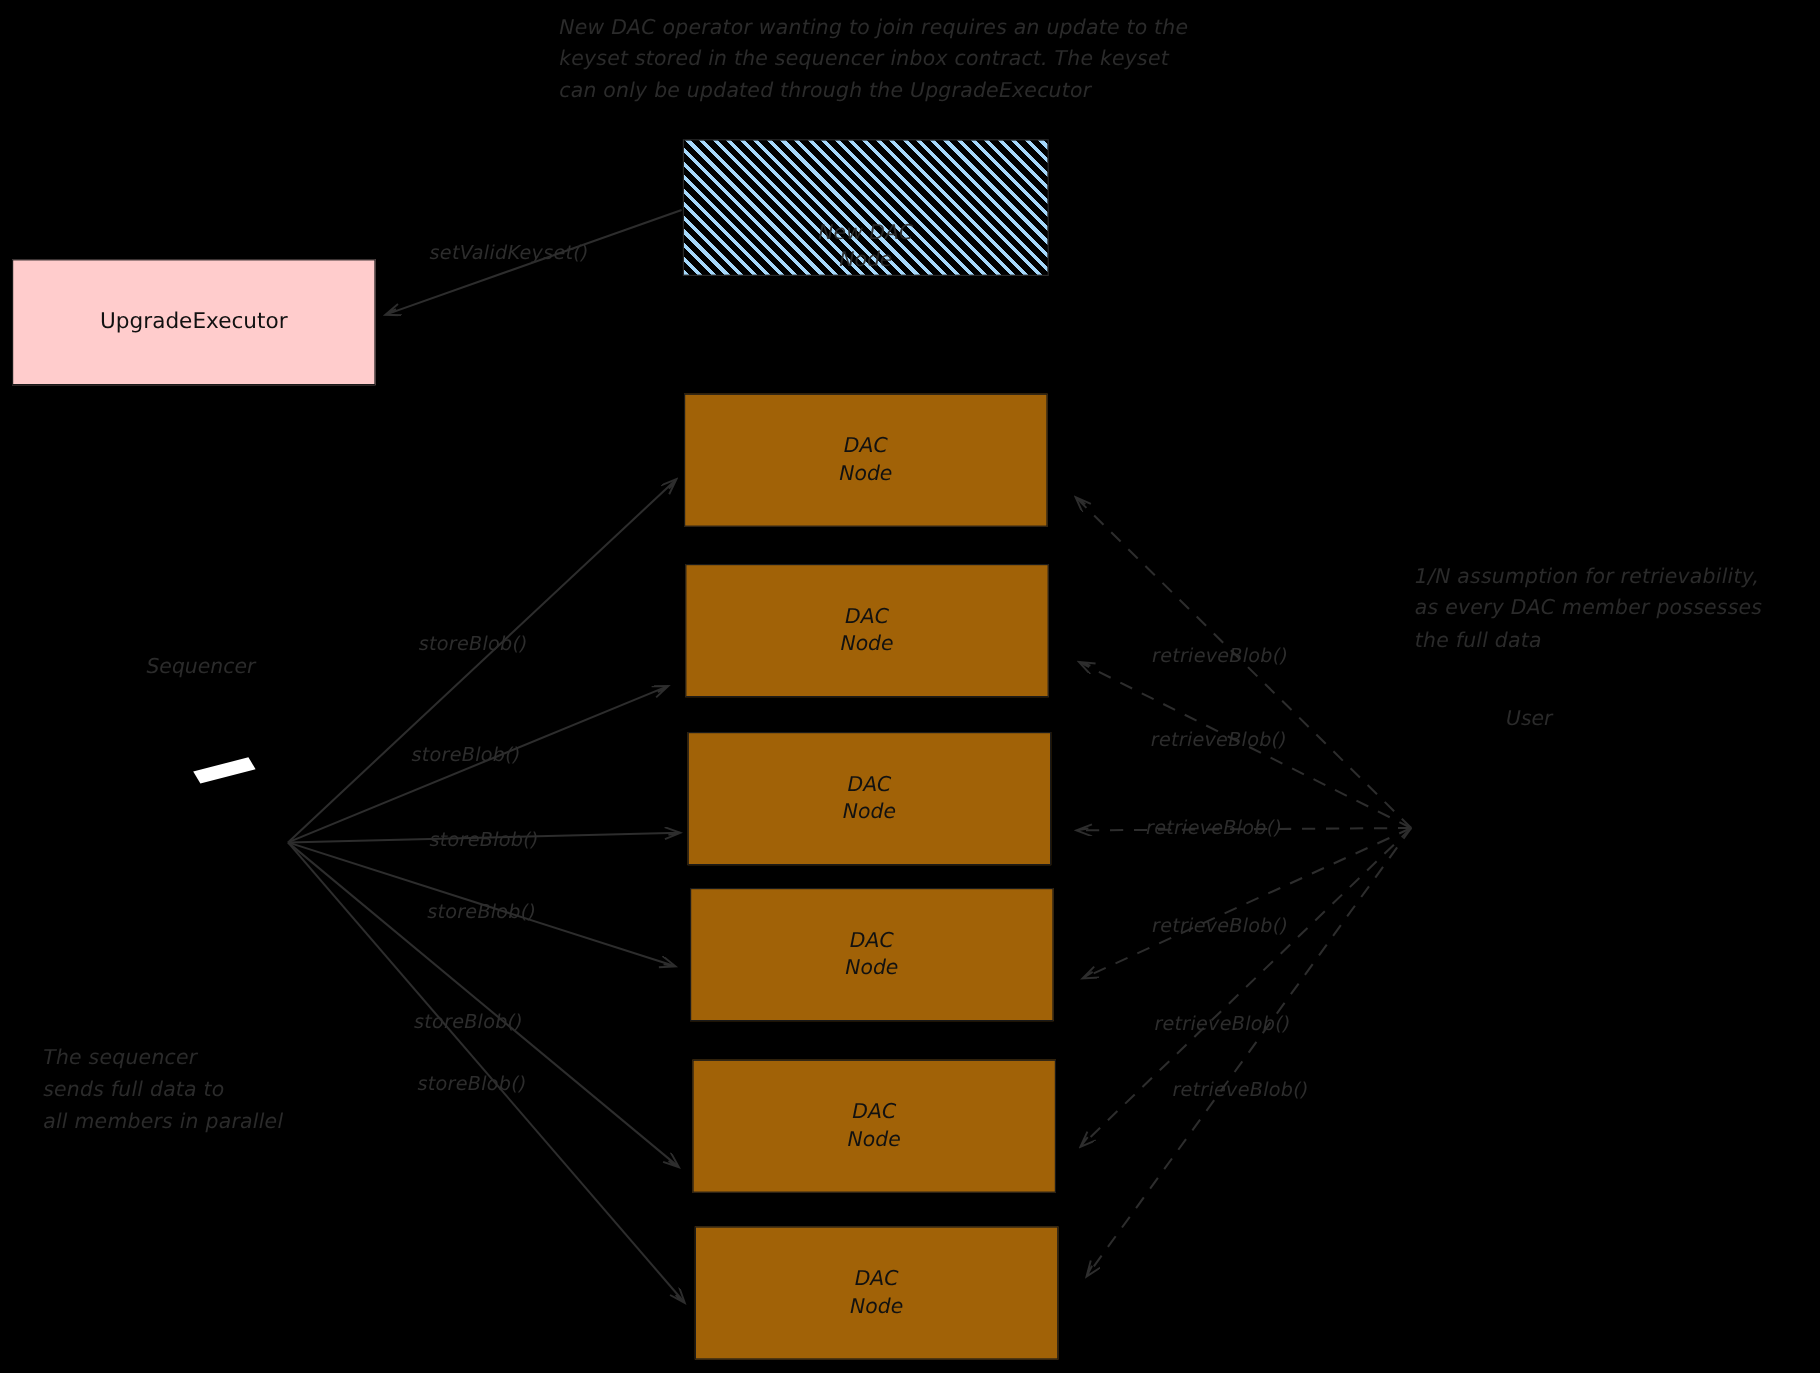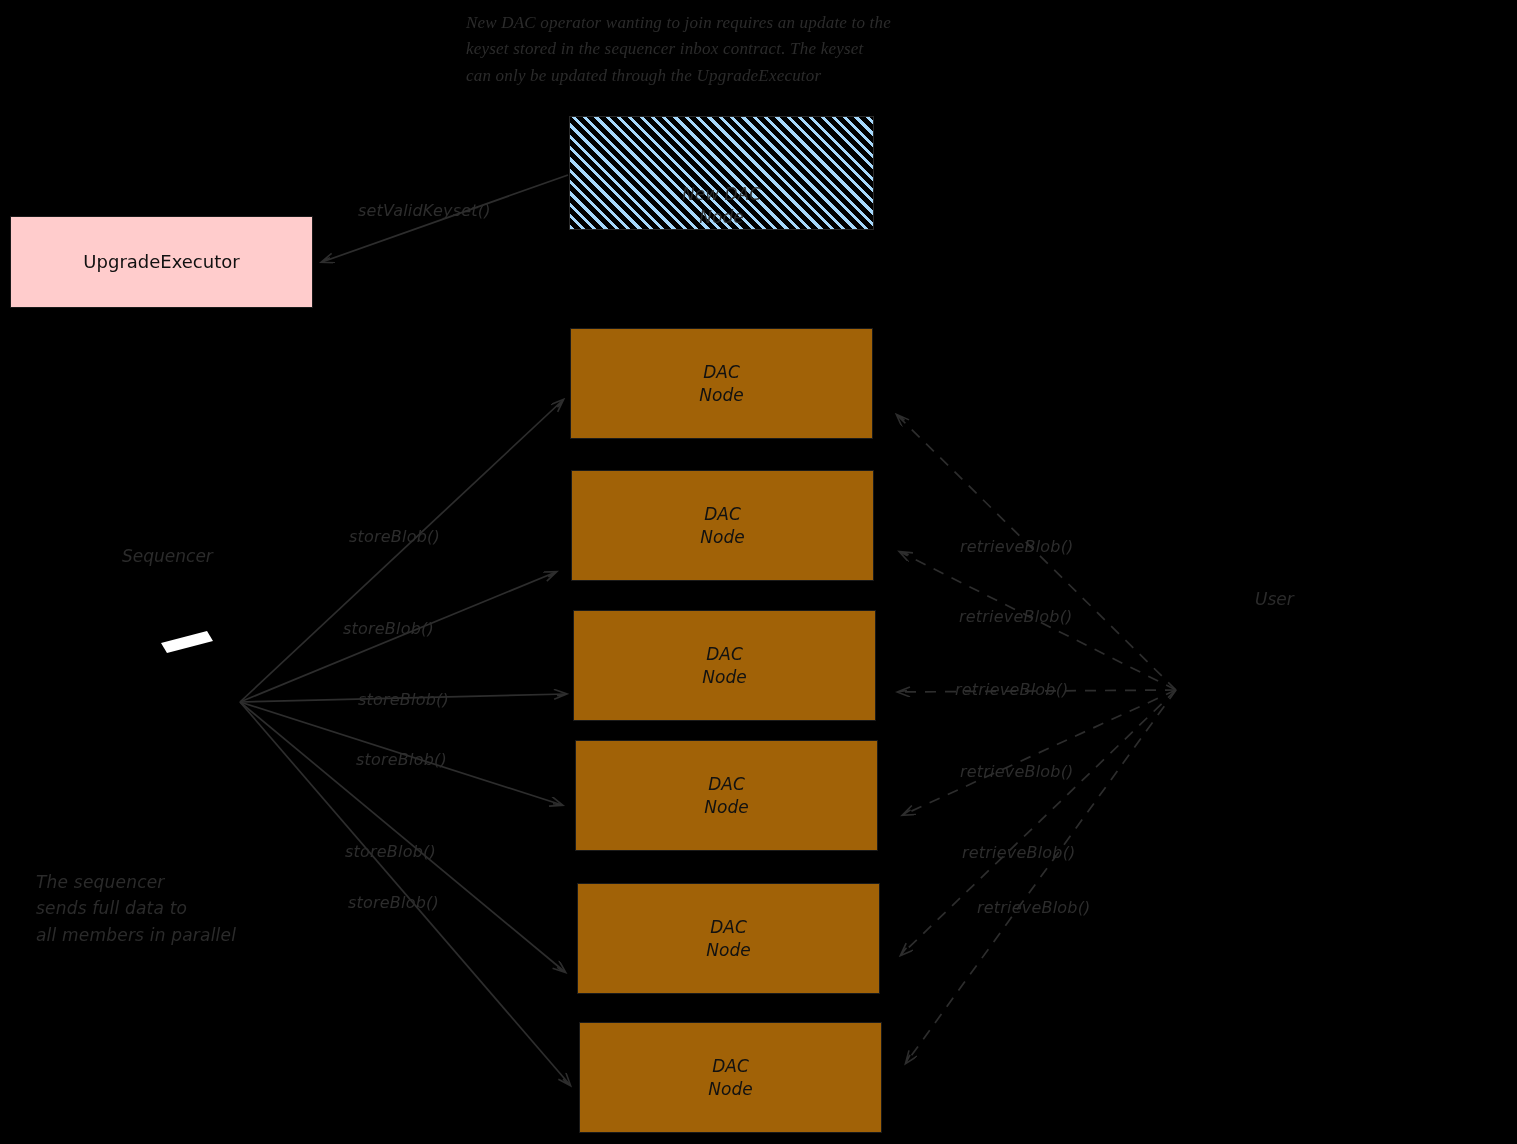--- a/index.html
+++ b/index.html
@@ -132,30 +132,30 @@
 
       <path d="M1176,690 L897,415" marker-end="url(#ahd)"></path>
       <path d="M1176,690 L900,552" marker-end="url(#ahd)"></path>
       <path d="M1176,690 L898,692" marker-end="url(#ahd)"></path>
       <path d="M1176,690 L903,815" marker-end="url(#ahd)"></path>
       <path d="M1176,690 L901,955" marker-end="url(#ahd)"></path>
       <path d="M1176,690 L906,1063" marker-end="url(#ahd)"></path>
     </g>
   </svg>
 
-  <div class="note" style="left:466px; top:10px; width:640px;font-family:Liberation Serif, serif;">New DAC operator wanting to join requires an update to the
+  <div class="note" style="left:466px; top:10px; width:640px;">New DAC operator wanting to join requires an update to the
 keyset stored in the sequencer inbox contract. The keyset
 can only be updated through the UpgradeExecutor</div>
 
   <div class="box box-hatched" style="left:569px; top:116px; width:305px; height:114px;">
     <span class="hatch-label">New DAC
 Node</span>
   </div>
 
-  <div class="box box-pink" style="left:10px; top:216px; width:303px; height:92px;">UpgradeExecutor</div>
+  <div class="box box-pink" style="left:10px; top:216px; width:303px; height:105px;">UpgradeExecutor</div>
 
   <div class="edge-label" style="left:358px; top:201px;">setValidKeyset()</div>
 
   <div class="box box-dac" style="left:570px; top:328px; width:303px; height:111px;">DAC
 Node</div>
   <div class="box box-dac" style="left:571px; top:470px; width:303px; height:111px;">DAC
 Node</div>
   <div class="box box-dac" style="left:573px; top:610px; width:303px; height:111px;">DAC
 Node</div>
   <div class="box box-dac" style="left:575px; top:740px; width:303px; height:111px;">DAC
@@ -172,20 +172,23 @@
     </svg>
   </div>
 
   <div class="edge-label" style="left:349px; top:527px;">storeBlob()</div>
   <div class="edge-label" style="left:343px; top:619px;">storeBlob()</div>
   <div class="edge-label" style="left:358px; top:690px;">storeBlob()</div>
   <div class="edge-label" style="left:356px; top:750px;">storeBlob()</div>
   <div class="edge-label" style="left:345px; top:842px;">storeBlob()</div>
   <div class="edge-label" style="left:348px; top:893px;">storeBlob()</div>
 
+  <div class="note" style="left:1179px; top:468px; width:330px;">1/N assumption for retrievability,
+as every DAC member possesses
+the full data</div>
 
   <div class="actor-label" style="left:1255px; top:589px;">User</div>
   <div class="icon-shape" style="left:1250px; top:620px; width:60px; height:70px;">
     <svg width="60" height="70" viewBox="0 0 60 70" xmlns="http://www.w3.org/2000/svg">
       <circle cx="30" cy="16" r="13" fill="none" stroke="#000000" stroke-width="1.5"></circle>
       <path d="M8,62 C8,42 52,42 52,62" fill="none" stroke="#000000" stroke-width="1.5"></path>
     </svg>
   </div>
 
   <div class="edge-label" style="left:960px; top:537px;">retrieveBlob()</div>

